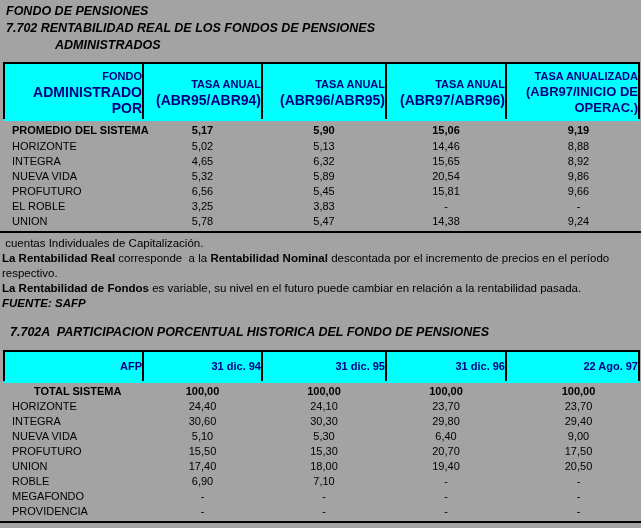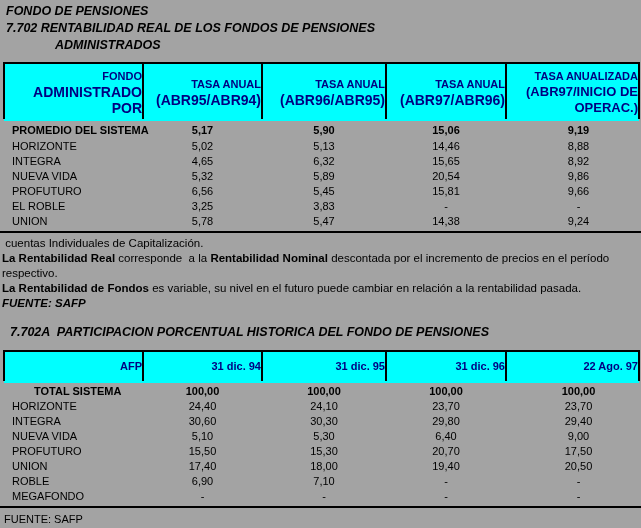--- a/index.html
+++ b/index.html
@@ -233,19 +233,26 @@
           <td class="val">-</td>
           <td class="val">-</td>
         </tr>
         <tr>
           <td class="name">MEGAFONDO</td>
           <td class="val">-</td>
           <td class="val">-</td>
           <td class="val">-</td>
           <td class="val">-</td>
         </tr>
+        <tr>
+          <td class="name">PROVIDENCIA</td>
+          <td class="val">-</td>
+          <td class="val">-</td>
+          <td class="val">-</td>
+          <td class="val">-</td>
+        </tr>
       </tbody>
   </table>
 
   <div class="bottom-rule"></div>
   <div class="fuente2">FUENTE: SAFP</div>
 
 </div>
 
 </body></html>

